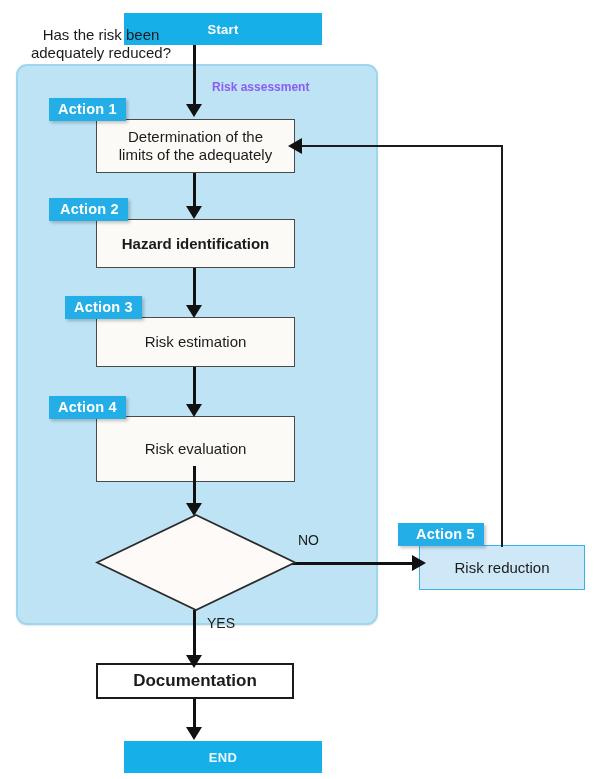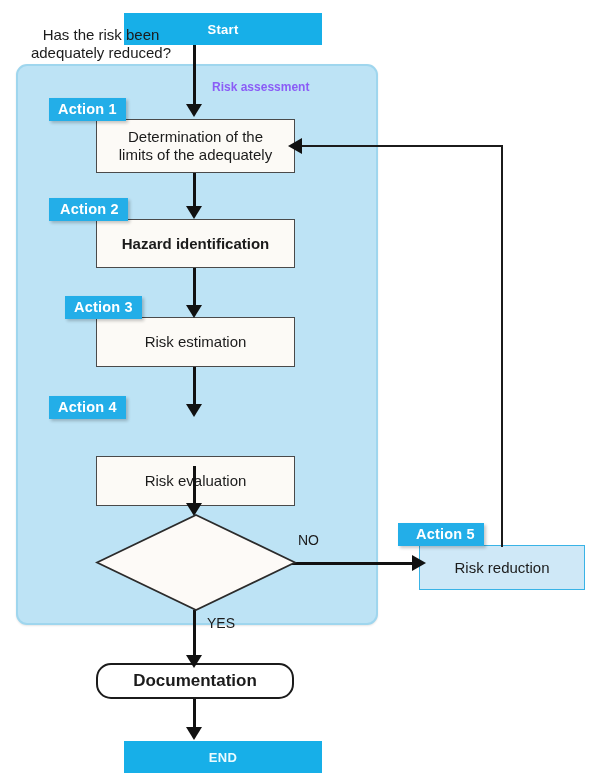--- a/index.html
+++ b/index.html
@@ -72,21 +72,20 @@
     color: #1b1b1b;
     line-height: 1.18;
     padding: 12px 6px;
   }
   .procbox.doc {
     background: #ffffff;
     font-weight: bold;
     font-size: 17px;
     border-width: 2px;
     border-color: #1b1b1b;
-    border-radius: 15px;
   }
   .procbox.reduction {
     background: #CFE8F7;
     border: 1.6px solid #39B3E6;
     font-weight: normal;
   }
 
   
   .badge {
     position: absolute;
@@ -220,21 +219,21 @@
 
   <div class="badge" style="left:49px; top:296px;margin-left:16px;">Action 3</div>
   <div class="procbox" style="left:96px; top:317px; width:199px; height:50px;text-align:right;">
     <span>Risk estimation</span>
   </div>
 
   <div class="vline" style="left:193px; top:367px; height:40px;"></div>
   <div class="arrow-down" style="left:186px; top:404px;"></div>
 
   <div class="badge" style="left:49px; top:396px;">Action 4</div>
-  <div class="procbox" style="left:96px; top:416px; width:199px; height:50px;margin-top:40px;">
+  <div class="procbox" style="left:96px; top:416px; width:199px; height:66px;">
     <span>Risk evaluation</span>
   </div>
 
   <div class="vline" style="left:193px; top:466px; height:44px;"></div>
   <div class="arrow-down" style="left:186px; top:503px;"></div>
 
   <div id="diamond-wrap">
     <svg width="202" height="99" viewBox="0 0 202 99">
       <polygon points="101,2 200,49.5 101,97 2,49.5" fill="#FDFAF7" stroke="#2b2b2b" stroke-width="1.8"></polygon>
     </svg>

